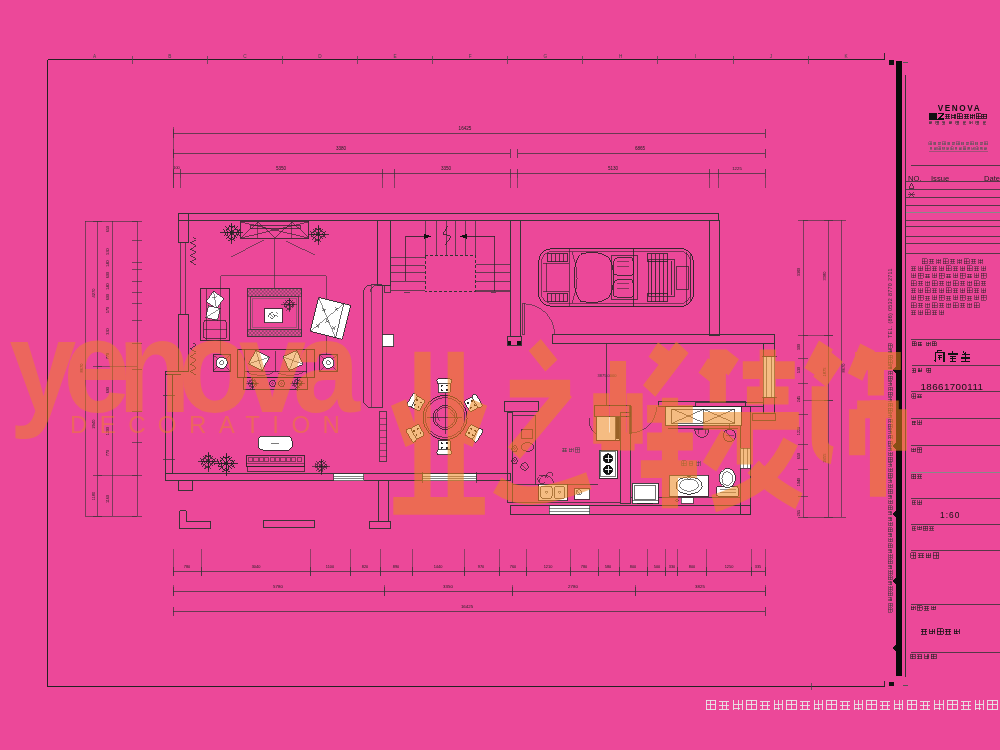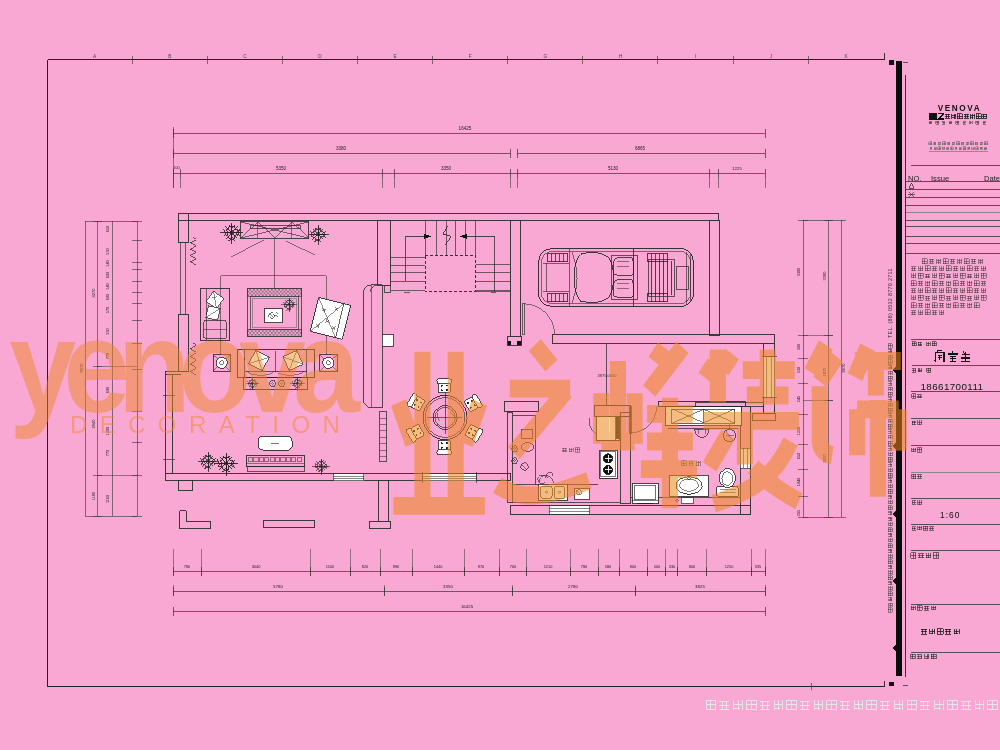--- a/index.html
+++ b/index.html
@@ -1,14 +1,14 @@
 <!DOCTYPE html>
 <html><head><meta charset="utf-8"><title>plan</title><style>
 html,body{margin:0;padding:0;background:#fff}
-#page{position:relative;width:1000px;height:750px;background:#f9a8d4;overflow:hidden;font-family:"Liberation Sans",sans-serif}
+#page{position:relative;width:1000px;height:750px;background:#ec4899;overflow:hidden;font-family:"Liberation Sans",sans-serif}
 </style></head><body>
 <div id="page">
 <svg width="1000" height="750" viewBox="0 0 1000 750" font-family="Liberation Sans, sans-serif" shape-rendering="crispEdges">
 <defs>
 <pattern id="hatch" width="3.6" height="3.6" patternUnits="userSpaceOnUse">
           <path d="M0,3.6 L3.6,0 M0,0 L3.6,3.6" stroke="#444" stroke-width="0.55"></path>
         </pattern>
 <g id="plant">
           <path d="M0,0 L11.0,0.0 M6.1,0.0 L7.9,3.8 M6.1,0.0 L7.6,-3.2 M0,0 L5.0,4.9 M2.7,2.7 L1.9,5.3 M2.7,2.7 L4.9,2.0 M0,0 L0.0,8.5 M0.0,4.7 L-2.9,6.1 M0.0,4.7 L2.5,5.9 M0,0 L0.0,11.0 M0.0,6.1 L-3.8,7.9 M0.0,6.1 L3.2,7.6 M0,0 L-6.0,6.0 M-3.3,3.3 L-6.4,2.2 M-3.3,3.3 L-2.4,5.9 M0,0 L-7.0,0.0 M-3.8,0.0 L-5.1,-2.4 M-3.8,0.0 L-4.8,2.1 M0,0 L-11.0,0.0 M-6.1,0.0 L-7.9,-3.8 M-6.1,0.0 L-7.6,3.2 M0,0 L-6.0,-6.0 M-3.3,-3.3 L-2.2,-6.4 M-3.3,-3.3 L-5.9,-2.4 M0,0 L-0.0,-8.5 M-0.0,-4.7 L2.9,-6.1 M-0.0,-4.7 L-2.5,-5.9 M0,0 L-0.0,-9.5 M-0.0,-5.2 L3.3,-6.8 M-0.0,-5.2 L-2.8,-6.6 M0,0 L6.0,-6.0 M3.3,-3.3 L6.4,-2.2 M3.3,-3.3 L2.4,-5.9 M0,0 L8.5,-0.0 M4.7,-0.0 L6.1,2.9 M4.7,-0.0 L5.9,-2.5" stroke="#222" stroke-width="0.8" fill="none"></path>
           <circle cx="0" cy="0" r="1.8" stroke="#222" stroke-width="0.7" fill="none"></circle>

